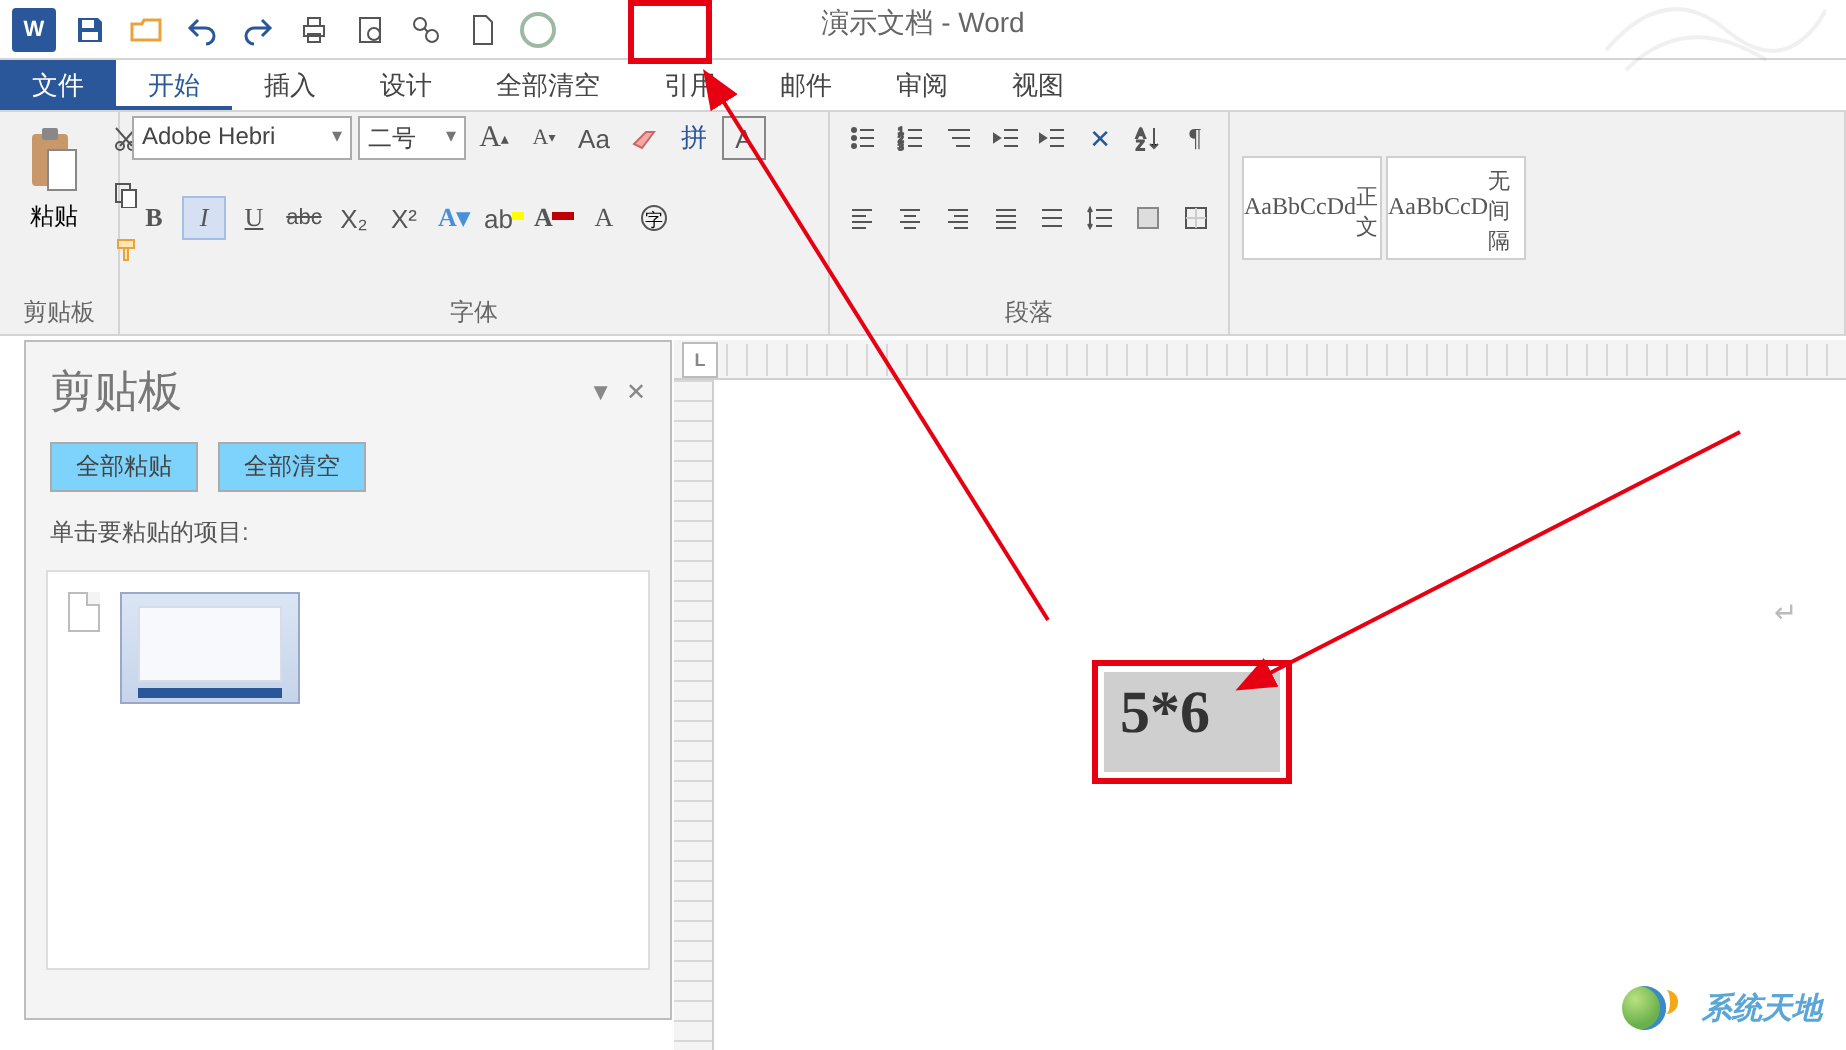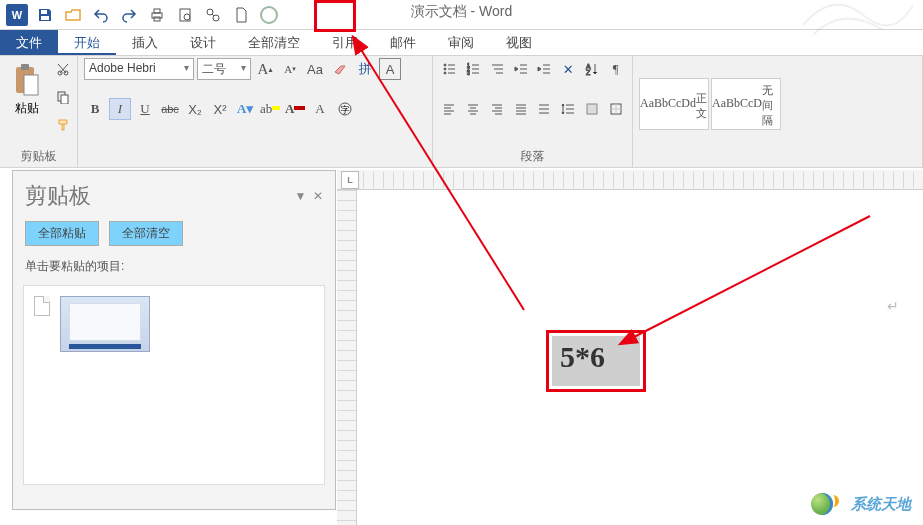--- a/index.html
+++ b/index.html
@@ -155,21 +155,21 @@
   <div class="tab">设计</div>
   <div class="tab">全部清空</div>
   <div class="tab">引用</div>
   <div class="tab">邮件</div>
   <div class="tab">审阅</div>
   <div class="tab">视图</div>
 </div>
 
 <div class="ribbon">
 
-  <div class="group" style="width:78px">
+  <div class="group" style="width:60px">
     <div class="group-body">
       <div class="big-btn">
         <div class="icon-box">
             <svg width="30" height="34" viewBox="0 0 30 34">
               <rect x="4" y="4" width="18" height="26" rx="2" fill="#c9986a"></rect>
               <rect x="9" y="1" width="8" height="6" rx="1" fill="#888"></rect>
               <rect x="12" y="12" width="14" height="20" fill="#fff" stroke="#888"></rect>
             </svg>
           </div>
         <span>粘贴</span>
@@ -217,37 +217,38 @@
       </div>
       <div class="row">
         <div class="small" style="font-weight:bold;font-family:serif">B</div>
         <div class="small" style="font-style:italic;font-family:serif;background:#d5e1f2;border-color:#a3bde3">I</div>
         <div class="small" style="text-decoration:underline;font-family:serif">U</div>
         <div class="small" style="text-decoration:line-through;font-size:11px">abc</div>
         <div class="small">X₂</div>
         <div class="small">X²</div>
         <div class="small" style="color:#4a90d9;font-family:serif;font-weight:bold">A▾</div>
         <div class="small">
-              <div style="font-family:Liberation Serif, serif">ab</div>
+              <div style="font-family:Liberation Sans, sans-serif">ab</div>
               <span class="hl-y"></span>
             </div>
         <div class="small">
               <div style="font-family:serif;font-weight:bold">A</div>
               <span class="hl-r"></span>
             </div>
         <div class="small" style="font-family:serif">A</div>
         <div class="small">
               <svg width="16" height="16">
                 <circle cx="8" cy="8" r="6" fill="none" stroke="#555"></circle>
                 <text x="8" y="12" text-anchor="middle" font-size="9">字</text>
               </svg>
             </div>
       </div>
     </div>
       </div>
+    <div class="group-label">字体</div>
   </div>
 
   <div class="group" style="width:200px">
     <div class="group-body">
         <div class="font-rows" style="width:100%">
       <div class="row">
         <div class="small">
               <svg width="14" height="14" stroke="#555">
                 <circle cx="3" cy="3" r="1" fill="#555"></circle>
                 <path d="M6 3h7"></path>

